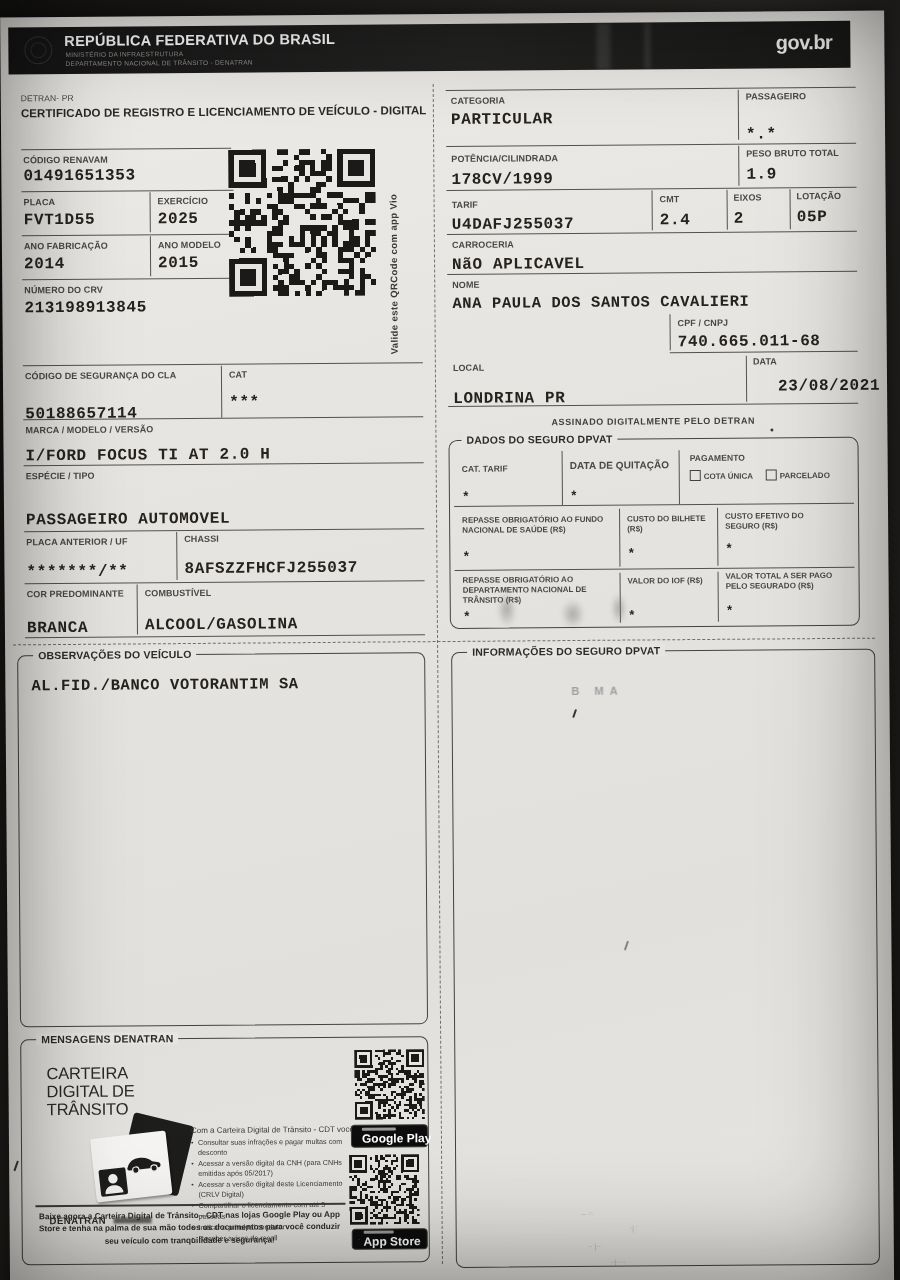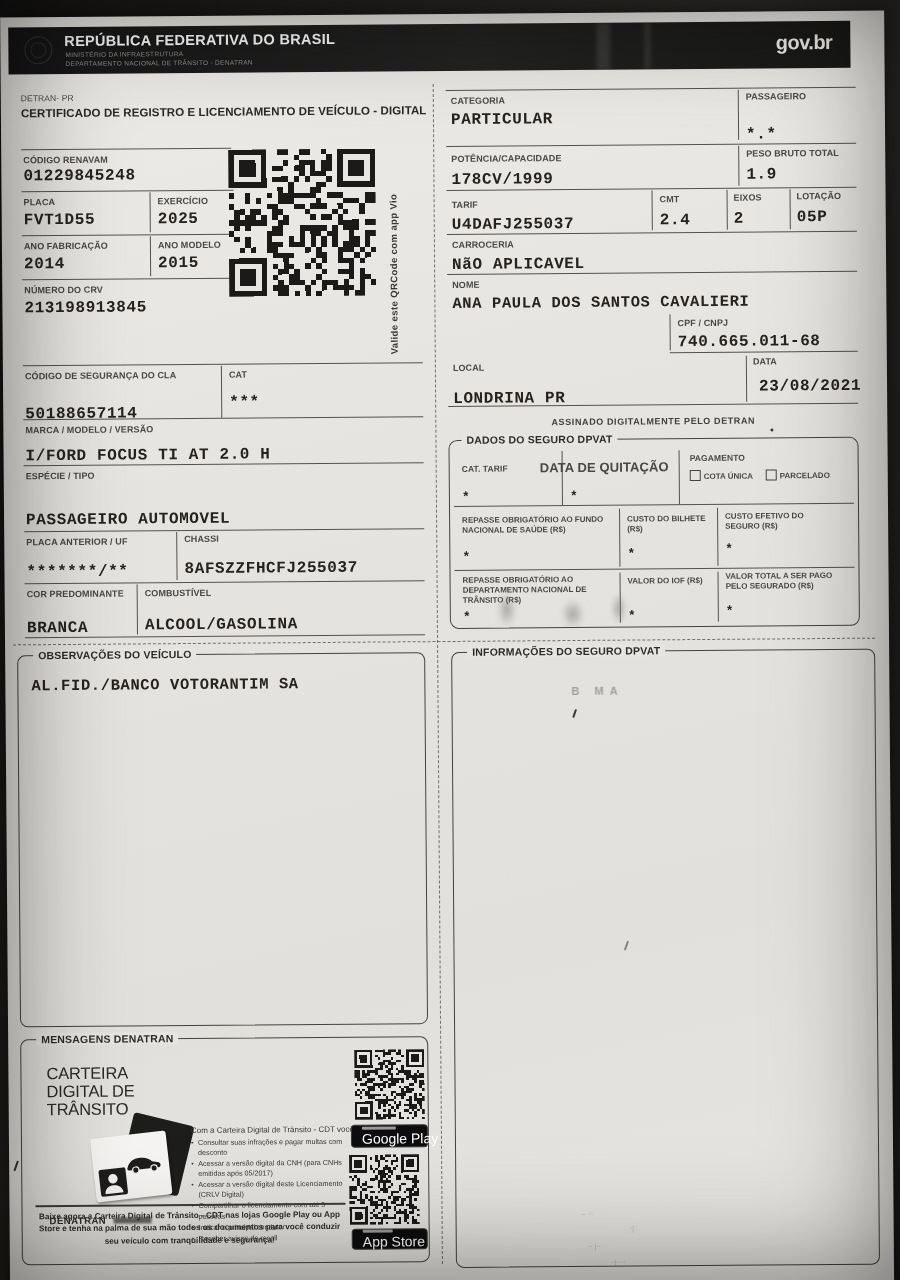--- a/index.html
+++ b/index.html
@@ -56,21 +56,21 @@
   .para{position:absolute;font-size:8px;color:#3a3836;line-height:1.45;text-align:justify}
   .intro{position:absolute;font-size:8px;color:#3a3836;white-space:nowrap}
   .bullets{position:absolute;font-size:7.2px;color:#3a3836;line-height:1.4}
   .bullets li{margin-bottom:1px;list-style:none;position:relative;padding-left:7px}
   .bullets li::before{content:"•";position:absolute;left:0;top:0}
   .denatran-logo-txt{position:absolute;font-size:9.5px;font-weight:700;color:#2b2a28;letter-spacing:.5px}
   .serpro{position:absolute;width:38px;height:6px;background:#44423f;filter:blur(1px);opacity:.8}
   .badge{position:absolute;background:#0d0d0d;border:1px solid #3a3a3a;border-radius:4px;
     display:flex;align-items:center;gap:4px;padding:2px 6px;color:#fff}
   .badge .tiny{width:34px;height:3px;background:#9a9a9a;border-radius:1px;margin-bottom:2px}
-  .badge .bname{font-size:14px;font-weight:400;white-space:nowrap;line-height:1}
+  .badge .bname{font-size:12px;font-weight:700;white-space:nowrap;line-height:1}
   .footer-msg{position:absolute;font-size:8.2px;font-weight:700;color:#2f2d2a;text-align:center;line-height:1.5}
   .sepline{position:absolute;height:1.6px;background:#3f3d3a}
   
   .cdtlogo{position:absolute;width:104px;height:92px}
   .cdt-back{position:absolute;left:34px;top:0;width:62px;height:72px;background:#1d1d1c;
     border-radius:4px;transform:rotate(14deg)}
   .cdt-card{position:absolute;left:2px;top:16px;width:76px;height:64px;background:#f5f4f2;
     border-radius:3px;transform:rotate(-6deg);box-shadow:1px 2px 3px rgba(0,0,0,.4)}
   .cdt-person{position:absolute;left:5px;bottom:5px;width:27px;height:27px;background:#1d1d1c;border-radius:2px}
   .cdt-car{position:absolute;right:4px;top:18px;width:42px;height:24px}
@@ -92,21 +92,21 @@
   </div>
 
   <div class="dashv" style="left:432px;top:70px;height:1180px"></div>
   <div class="dashh" style="left:8px;top:627px;width:862px"></div>
 
   <div class="lbl" style="left:20px;top:76px;font-size:8.5px;font-weight:400">DETRAN- PR</div>
   <div class="lbl" style="left:20px;top:90px;font-size:11.5px;font-weight:700;color:#2b2926">CERTIFICADO DE REGISTRO E LICENCIAMENTO DE VEÍCULO - DIGITAL</div>
 
   <div class="hline" style="left:20px;top:132px;width:210px"></div>
   <div class="lbl" style="left:22px;top:138px">CÓDIGO RENAVAM</div>
-  <div class="val big" style="left:22px;top:150px">01229845248</div>
+  <div class="val big" style="left:22px;top:150px">01491651353</div>
   <div class="hline" style="left:20px;top:174px;width:212px"></div>
 
   <div class="vline" style="left:148px;top:176px;height:40px"></div>
   <div class="lbl" style="left:22px;top:180px">PLACA</div>
   <div class="lbl" style="left:156px;top:180px">EXERCÍCIO</div>
   <div class="val big" style="left:22px;top:194px">FVT1D55</div>
   <div class="val big" style="left:156px;top:194px">2025</div>
   <div class="hline" style="left:20px;top:218px;width:212px"></div>
 
   <div class="vline" style="left:148px;top:220px;height:40px"></div>
@@ -399,21 +399,21 @@
 
   <div class="hline" style="left:445px;top:76px;width:410px"></div>
   <div class="vline" style="left:737px;top:78px;height:50px"></div>
   <div class="lbl" style="left:450px;top:82px">CATEGORIA</div>
   <div class="lbl" style="left:745px;top:80px">PASSAGEIRO</div>
   <div class="val big" style="left:450px;top:97px">PARTICULAR</div>
   <div class="val big" style="left:745px;top:114px">*.*</div>
   <div class="hline" style="left:445px;top:132px;width:410px"></div>
 
   <div class="vline" style="left:737px;top:134px;height:40px"></div>
-  <div class="lbl" style="left:450px;top:140px">POTÊNCIA/CAPACIDADE</div>
+  <div class="lbl" style="left:450px;top:140px">POTÊNCIA/CILINDRADA</div>
   <div class="lbl" style="left:745px;top:137px">PESO BRUTO TOTAL</div>
   <div class="val big" style="left:450px;top:157px">178CV/1999</div>
   <div class="val big" style="left:745px;top:154px">1.9</div>
   <div class="hline" style="left:445px;top:176px;width:410px"></div>
 
   <div class="vline" style="left:650px;top:178px;height:40px"></div>
   <div class="vline" style="left:725px;top:178px;height:40px"></div>
   <div class="vline" style="left:788px;top:178px;height:40px"></div>
   <div class="lbl" style="left:450px;top:186px">TARIF</div>
   <div class="lbl" style="left:658px;top:182px">CMT</div>
@@ -434,32 +434,32 @@
 
   <div class="vline" style="left:667px;top:302px;height:36px"></div>
   <div class="lbl" style="left:675px;top:306px">CPF / CNPJ</div>
   <div class="val big" style="left:675px;top:321px">740.665.011-68</div>
   <div class="hline" style="left:667px;top:340px;width:188px"></div>
 
   <div class="vline" style="left:743px;top:344px;height:46px"></div>
   <div class="lbl" style="left:450px;top:349px">LOCAL</div>
   <div class="lbl" style="left:750px;top:345px">DATA</div>
   <div class="val big" style="left:450px;top:376px">LONDRINA PR</div>
-  <div class="val big" style="left:756px;top:366px">23/08/2021</div>
+  <div class="val big" style="left:775px;top:366px">23/08/2021</div>
   <div class="hline" style="left:445px;top:392px;width:410px"></div>
 
   <div class="sig" style="left:445px;top:404px;width:410px">ASSINADO DIGITALMENTE PELO DETRAN</div>
   <div class="dot" style="left:767px;top:417px"></div>
 
   <div class="box" style="left:445px;top:426px;width:410px;height:189px"></div>
   <div class="boxtitle" style="left:458px;top:420px">DADOS DO SEGURO DPVAT</div>
   <div class="vline" style="left:558px;top:438px;height:54px"></div>
   <div class="vline" style="left:675px;top:438px;height:54px"></div>
   <div class="lbl" style="left:458px;top:450px;font-size:8.5px">CAT. TARIF</div>
-  <div class="lbl" style="left:536px;top:447px;font-size:13px">DATA DE QUITAÇÃO</div>
+  <div class="lbl" style="left:566px;top:447px;font-size:10px">DATA DE QUITAÇÃO</div>
   <div class="lbl" style="left:686px;top:441px;font-size:8.5px">PAGAMENTO</div>
   <div class="cb" style="left:686px;top:458px"></div>
   <div class="cblbl" style="left:700px;top:460px">COTA ÚNICA</div>
   <div class="cb" style="left:762px;top:458px"></div>
   <div class="cblbl" style="left:776px;top:460px">PARCELADO</div>
   <div class="val star" style="left:458px;top:476px">*</div>
   <div class="val star" style="left:566px;top:476px">*</div>
   <div class="hline" style="left:450px;top:492px;width:400px"></div>
 
   <div class="vline" style="left:615px;top:496px;height:58px"></div>

